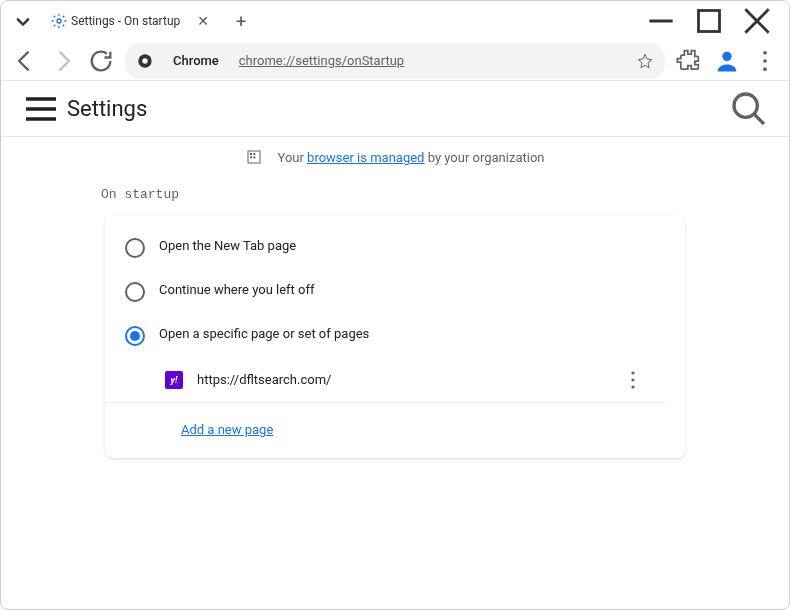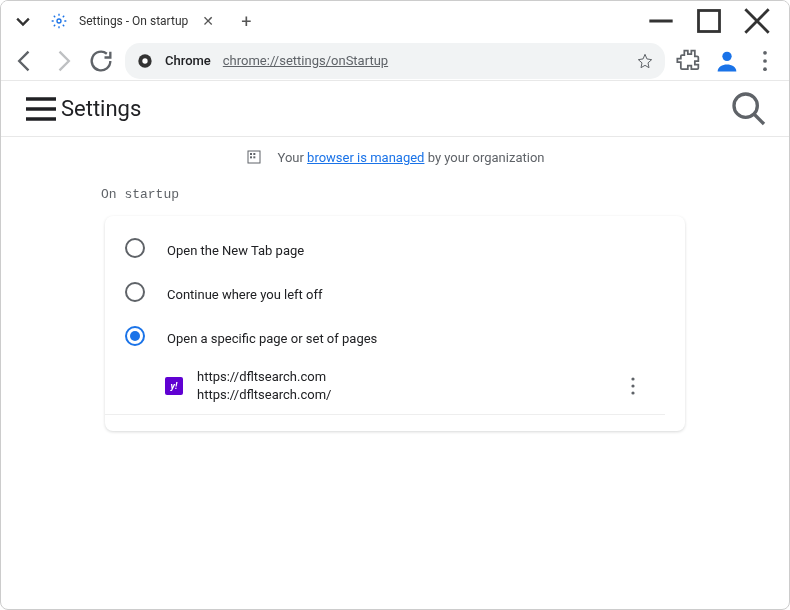--- a/index.html
+++ b/index.html
@@ -1,47 +1,47 @@
 <!DOCTYPE html>
 <html><head>
 <meta charset="utf-8">
 <style>
 * { margin: 0; padding: 0; box-sizing: border-box; font-family: "Segoe UI", Roboto, Arial, sans-serif; }
 body { width: 790px; height: 610px; background: #fff; overflow: hidden; position: relative; border: 1px solid #ccc; border-radius: 8px; }
 
 .titlebar { height: 40px; background: #fff; display: flex; align-items: center; padding: 0 8px; }
 .tab-dropdown { width: 28px; height: 28px; display: flex; align-items: center; justify-content: center; margin-right: 4px; }
-.tab { height: 32px; background: #fff; border-radius: 8px 8px 0 0; display: flex; align-items: center; padding: 0 10px; gap: 12px; min-width: 180px; }
+.tab { height: 32px; background: #fff; border-radius: 8px 8px 0 0; display: flex; align-items: center; padding: 0 10px; gap: 4px; min-width: 180px; }
 .tab-icon { width: 16px; height: 16px; display: flex; align-items: center; justify-content: center; }
 .tab-title { font-size: 12px; color: #333; flex: 1; white-space: nowrap; overflow: hidden; text-overflow: ellipsis; }
 .tab-close { width: 16px; height: 16px; display: flex; align-items: center; justify-content: center; font-size: 14px; color: #555; }
 .new-tab { width: 28px; height: 28px; display: flex; align-items: center; justify-content: center; font-size: 18px; color: #555; margin-left: 6px; }
 .win-controls { margin-left: auto; display: flex; gap: 20px; padding-right: 10px; }
 .win-btn { width: 28px; height: 28px; display: flex; align-items: center; justify-content: center; }
 
 .toolbar { height: 40px; display: flex; align-items: center; padding: 0 10px; gap: 10px; border-bottom: 1px solid #e8e8e8; }
 .nav-btn { width: 28px; height: 28px; display: flex; align-items: center; justify-content: center; color: #5f6368; }
-.addr-bar { flex: 1; height: 36px; background: #f1f3f4; border-radius: 15px; display: flex; align-items: center; padding: 0 12px; gap: 12px; }
+.addr-bar { flex: 1; height: 36px; background: #f1f3f4; border-radius: 15px; display: flex; align-items: center; padding: 0 12px; gap: 20px; }
 .addr-label { font-size: 13px; color: #202124; font-weight: 500; }
 .addr-url { font-size: 13px; color: #5f6368; flex: 1; text-decoration: underline; }
 .addr-star { color: #5f6368; }
 .tb-icon { width: 28px; height: 28px; display: flex; align-items: center; justify-content: center; color: #5f6368; }
 
 .header { height: 56px; display: flex; align-items: center; padding: 0 20px; border-bottom: 1px solid #e8e8e8; }
 .menu-btn { width: 40px; height: 40px; display: flex; align-items: center; justify-content: center; }
-.header-title { font-size: 22px; color: #202124; font-weight: 400; }
+.header-title { font-size: 22px; color: #202124; font-weight: 400; margin-left: 6px; }
 .search-btn { margin-left: auto; width: 40px; height: 40px; display: flex; align-items: center; justify-content: center; }
 
 .managed-banner { height: 40px; display: flex; align-items: center; justify-content: center; gap: 16px; font-size: 13px; color: #5f6368; }
 .managed-link { color: #1a73e8; text-decoration: underline; }
 
 .content { padding: 10px 0 0 0; }
 .section-title { font-size: 13px; color: #5f6368; margin: 0 0 14px 100px; font-family: Liberation Mono, monospace; }
 .card { width: 580px; margin: 0 auto; background: #fff; border-radius: 8px; box-shadow: 0 1px 3px rgba(60,64,67,.2); padding: 10px 0; }
-.radio-row { display: flex; align-items: flex-end; padding: 12px 20px; gap: 22px; cursor: pointer; }
+.radio-row { display: flex; align-items: flex-start; padding: 12px 20px; gap: 14px; cursor: pointer; }
 .radio { width: 20px; height: 20px; border: 2px solid #5f6368; border-radius: 50%; position: relative; flex-shrink: 0; }
 .radio.selected { border-color: #1a73e8; }
 .radio.selected::after { content: ""; position: absolute; left: 3px; top: 3px; width: 10px; height: 10px; background: #1a73e8; border-radius: 50%; }
 .radio-label { font-size: 13px; color: #202124; }
 
 .page-entry { display: flex; align-items: center; padding: 10px 20px 10px 60px; gap: 14px; border-bottom: 1px solid #eee; margin: 0 20px 6px 0; }
 .page-fav { width: 18px; height: 18px; background: #6001d2; border-radius: 2px; display: flex; align-items: center; justify-content: center; color: #fff; font-size: 9px; font-style: italic; font-weight: bold; flex-shrink: 0; }
 .page-texts { flex: 1; }
 .page-line { font-size: 13px; color: #202124; line-height: 1.4; }
 .page-menu { width: 24px; height: 24px; display: flex; align-items: center; justify-content: center; color: #5f6368; }
@@ -184,27 +184,29 @@
     </div>
 
     <div class="radio-row">
       <div class="radio selected"></div>
       <div class="radio-label">Open a specific page or set of pages</div>
     </div>
 
     <div class="page-entry">
       <div class="page-fav">y!</div>
       <div class="page-texts">
-        <div class="page-line">https://dfltsearch.com</div>
         <div class="page-line">https://dfltsearch.com/</div>
       </div>
       <div class="page-menu">
           <svg viewBox="0 0 24 24">
             <circle cx="12" cy="5" r="1.6" fill="#5f6368"></circle>
             <circle cx="12" cy="12" r="1.6" fill="#5f6368"></circle>
             <circle cx="12" cy="19" r="1.6" fill="#5f6368"></circle>
           </svg>
         </div>
     </div>
 
+    <div class="link-row">
+      <a>Add a new page</a>
+    </div>
 
   </div>
 </div>
 
 </body></html>

